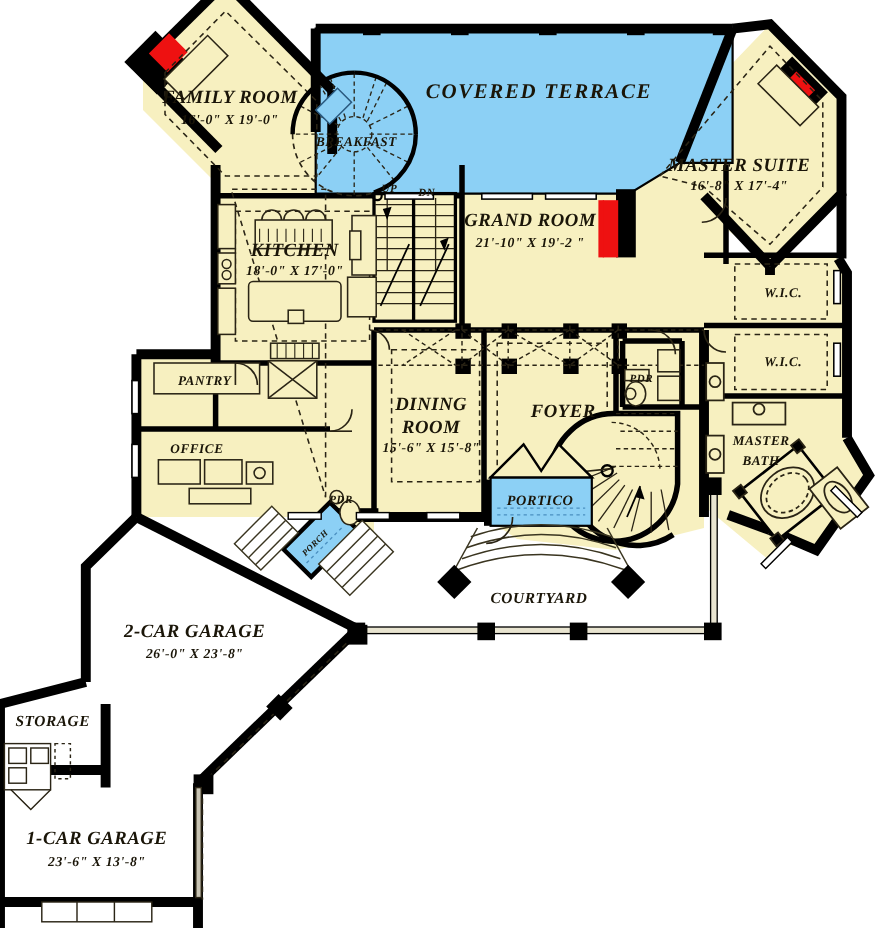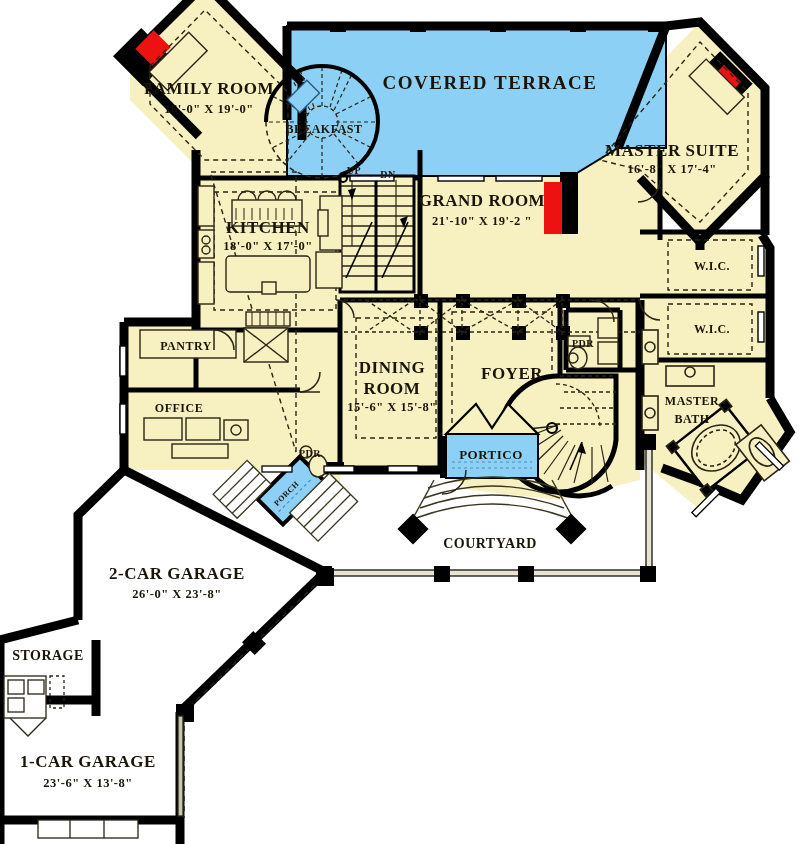--- a/index.html
+++ b/index.html
@@ -10,20 +10,21 @@
   }
   body {
     font-family: "Liberation Serif", serif;
   }
   #plan-root {
     position: relative;
     width: 800px;
     height: 844px;
     background: #ffffff;
     overflow: hidden;
+    font-style: italic;
   }
   #plan-svg {
     display: block;
     width: 800px;
     height: 844px;
   }
   .room-label {
     font-family: "Liberation Serif", serif;
     fill: #1a1508;
     text-anchor: middle;

